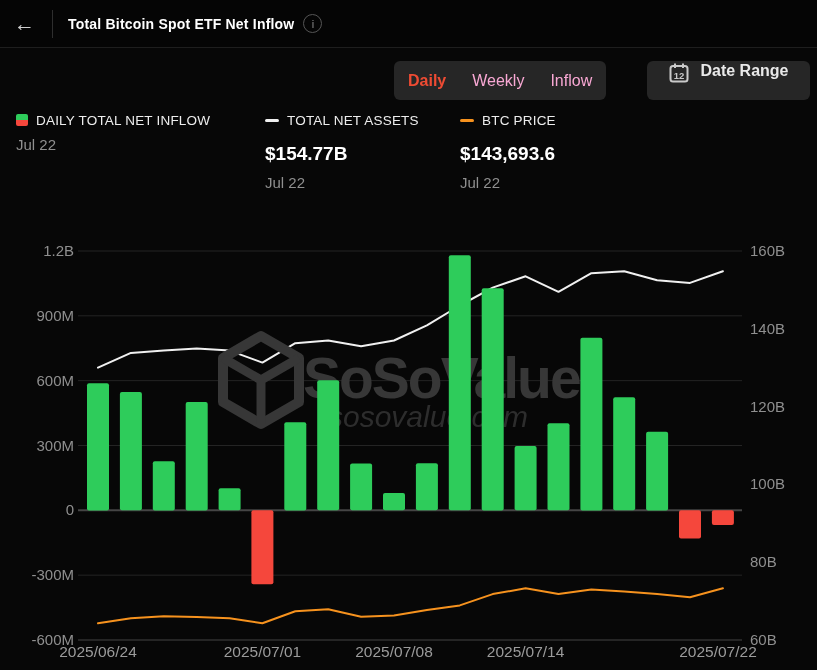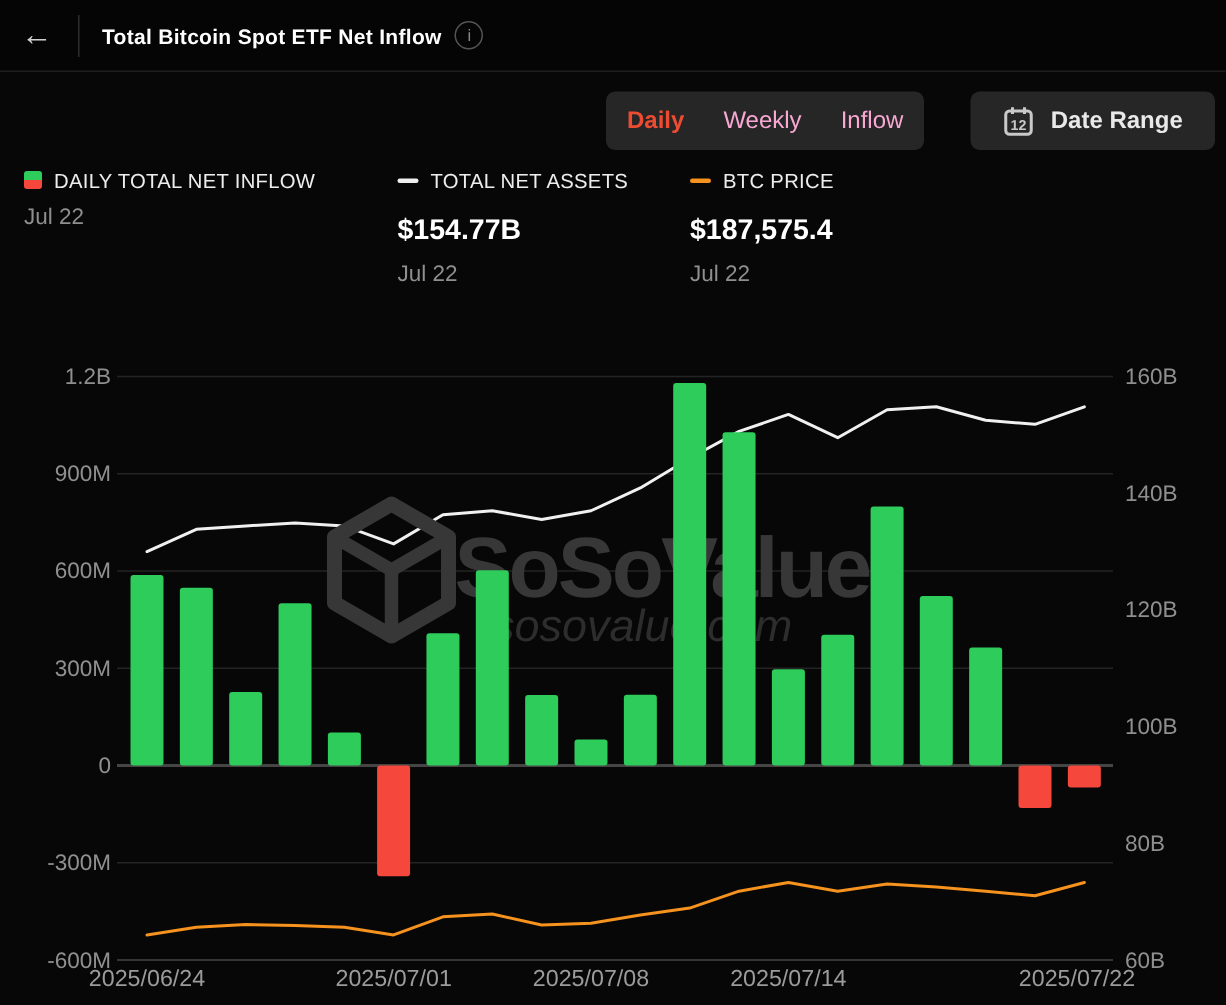--- a/index.html
+++ b/index.html
@@ -11,25 +11,25 @@
   
   .hdr{position:absolute;top:0;left:0;width:817px;height:47px;
     display:flex;align-items:center;border-bottom:1px solid #1e1e1e;background:#050505;}
   .back{margin-left:14px;font-size:21px;color:#cfcfcf;background:none;border:none;cursor:pointer;line-height:1;padding:0;font-family:inherit;}
   .hdr-divider{width:1px;height:28px;background:#2e2e2e;margin-left:17px;}
   .title{margin-left:15px;font-size:14px;font-weight:bold;color:#fff;letter-spacing:.2px;}
   .info{margin-left:9px;width:17px;height:17px;border:1.5px solid #555;border-radius:50%;
     display:inline-flex;align-items:center;justify-content:center;
     font-size:11px;color:#8a8a8a;cursor:pointer;}
   
-  .tabs{position:absolute;left:404px;top:61px;height:39px;background:#262626;border-radius:6px;
+  .tabs{position:absolute;left:394px;top:61px;height:39px;background:#262626;border-radius:6px;
     display:flex;align-items:center;padding:0 14px;gap:26px;box-sizing:border-box;}
   .tab{background:none;border:none;font-family:inherit;font-size:16px;color:#f9a8d4;cursor:pointer;padding:0;}
   .date-range{position:absolute;left:647px;top:61px;width:163px;height:39px;background:#262626;border-radius:6px;
-    display:flex;align-items:center;justify-content:center;gap:10px;border:none;cursor:pointer;
+    display:flex;align-items:flex-start;justify-content:center;gap:10px;border:none;cursor:pointer;
     font-family:inherit;color:#e9e9e9;font-size:16px;font-weight:bold;}
   .cal{display:inline-flex;}
   
   .legend{position:absolute;top:113px;left:0;width:817px;height:90px;}
   .legend-item{position:absolute;top:0;}
   .legend-item.c1{left:16px;}
   .legend-item.c2{left:265px;}
   .legend-item.c3{left:460px;}
   .legend-head{display:flex;align-items:center;gap:8px;height:14px;margin-top:0;}
   .legend-swatch{display:inline-block;}
@@ -83,21 +83,21 @@
       <span class="legend-label">TOTAL NET ASSETS</span>
     </div>
     <div class="legend-value">$154.77B</div>
     <div class="legend-date">Jul 22</div>
   </div>
   <div class="legend-item c3">
     <div class="legend-head">
       <span class="legend-swatch dash" style="background: rgb(246, 146, 30);"></span>
       <span class="legend-label">BTC PRICE</span>
     </div>
-    <div class="legend-value">$187,575.4</div>
+    <div class="legend-value">$143,693.6</div>
     <div class="legend-date">Jul 22</div>
   </div>
 </div>
 
 <svg class="chart" width="817" height="440" viewBox="0 0 817 440">
     <line x1="78" x2="742" y1="21" y2="21" stroke="#242424" stroke-width="1"></line>
     <text x="74" y="26" text-anchor="end" fill="#8f8f8f" font-size="15">1.2B</text>
     <line x1="78" x2="742" y1="85.83333333333333" y2="85.83333333333333" stroke="#242424" stroke-width="1"></line>
     <text x="74" y="90.83333333333333" text-anchor="end" fill="#8f8f8f" font-size="15">900M</text>
     <line x1="78" x2="742" y1="150.66666666666666" y2="150.66666666666666" stroke="#242424" stroke-width="1"></line>

